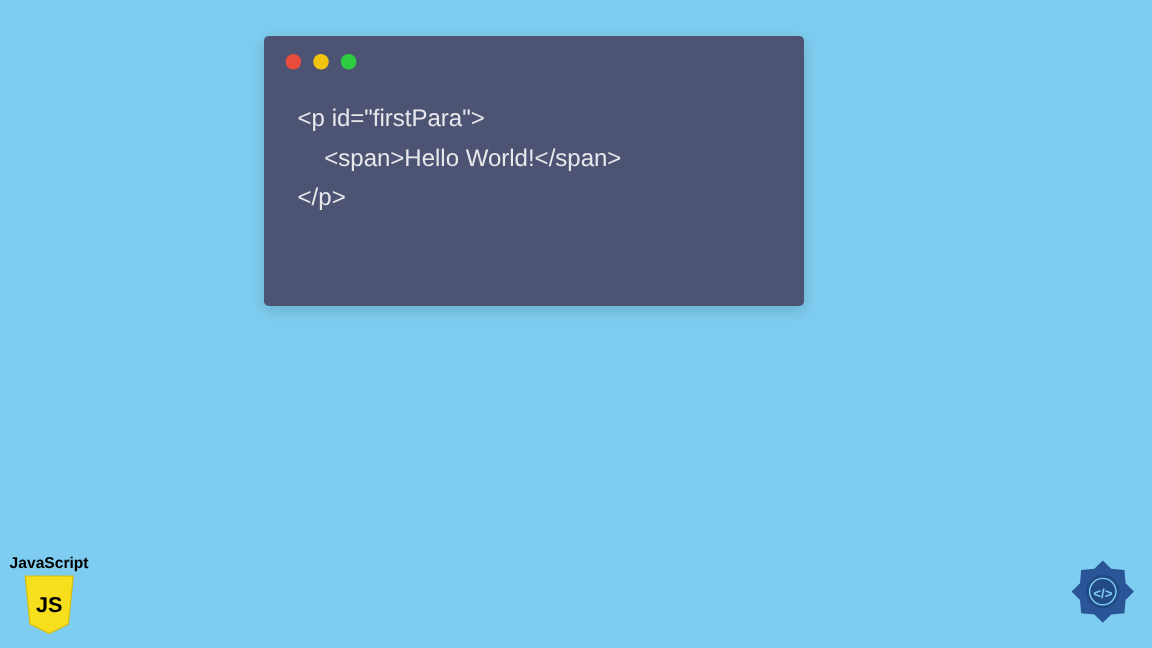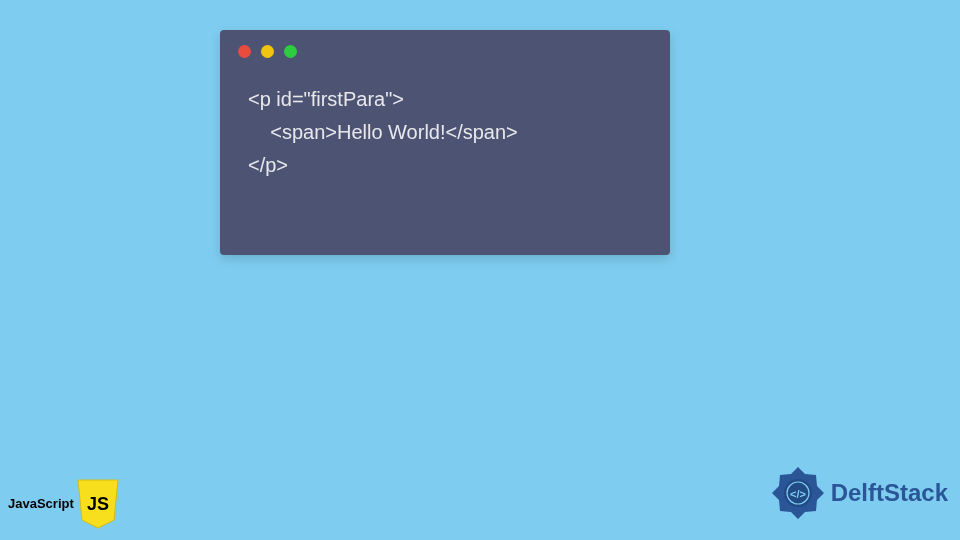--- a/index.html
+++ b/index.html
@@ -40,21 +40,21 @@
       font-size: 20px;
       line-height: 1.65;
       font-family: Arial, sans-serif;
       white-space: pre;
     }
     .js-badge {
       position: absolute;
       bottom: 10px;
       left: 8px;
       display: flex;
-      flex-direction: row;
+      flex-direction: column;
       align-items: center;
     }
     .js-label {
       font-size: 13px;
       font-weight: bold;
       color: #000;
       margin-bottom: 2px;
     }
     .js-shield {
       width: 48px;
@@ -103,14 +103,13 @@
 
 <div class="delft-logo">
   <svg class="delft-emblem" viewBox="0 0 58 58">
     <g transform="translate(29,29)">
       <path d="M0,-26 L7,-19 L18,-18 L19,-7 L26,0 L19,7 L18,18 L7,19 L0,26 L-7,19 L-18,18 L-19,7 L-26,0 L-19,-7 L-18,-18 L-7,-19 Z" fill="#2a5596"></path>
       <circle r="14" fill="#224a85"></circle>
       <circle r="11" fill="none" stroke="#7ecdf0" stroke-width="1.2"></circle>
       <text x="0" y="5" text-anchor="middle" font-size="11" font-weight="bold" fill="#7ecdf0">&lt;/&gt;</text>
     </g>
   </svg>
-  <div class="delft-text">DelftStack</div>
 </div>
 
 </body></html>

